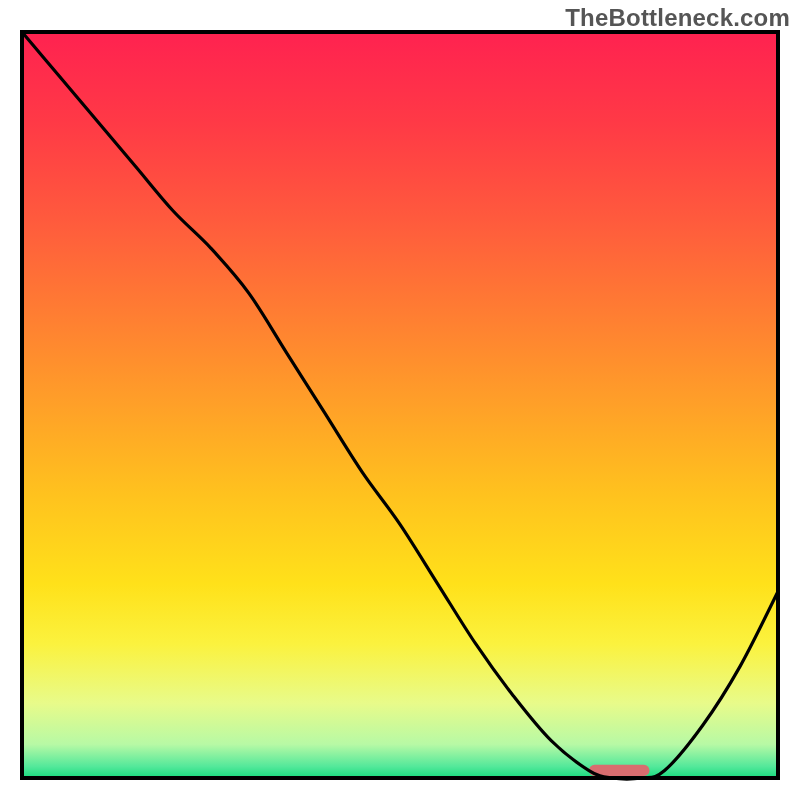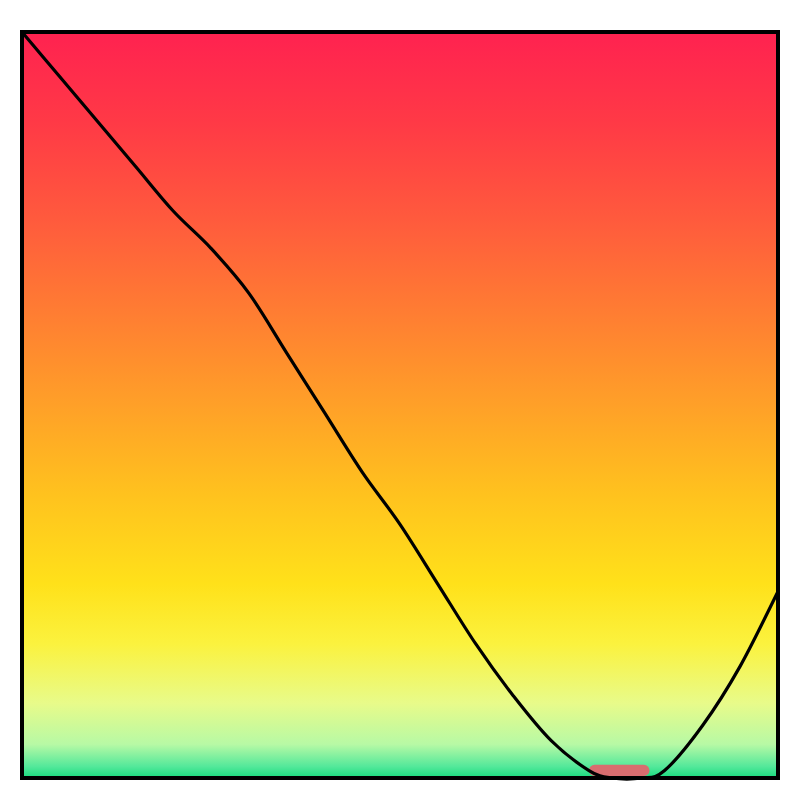--- a/index.html
+++ b/index.html
@@ -33,20 +33,21 @@
     left: 0;
     width: 800px;
     height: 800px;
     display: block;
   }
 </style>
 </head>
 <body>
 
 <div class="frame">
+  <div class="watermark">TheBottleneck.com</div>
 
   <svg class="plot" viewBox="0 0 800 800" preserveAspectRatio="none">
     <defs>
       <linearGradient id="bgGrad" x1="0" y1="0" x2="0" y2="1">
           <stop offset="0.00%" stop-color="#ff2250"></stop>
           <stop offset="12.00%" stop-color="#ff3946"></stop>
           <stop offset="25.00%" stop-color="#ff5a3d"></stop>
           <stop offset="38.00%" stop-color="#ff7e32"></stop>
           <stop offset="50.00%" stop-color="#ffa028"></stop>
           <stop offset="62.00%" stop-color="#ffc21e"></stop>

